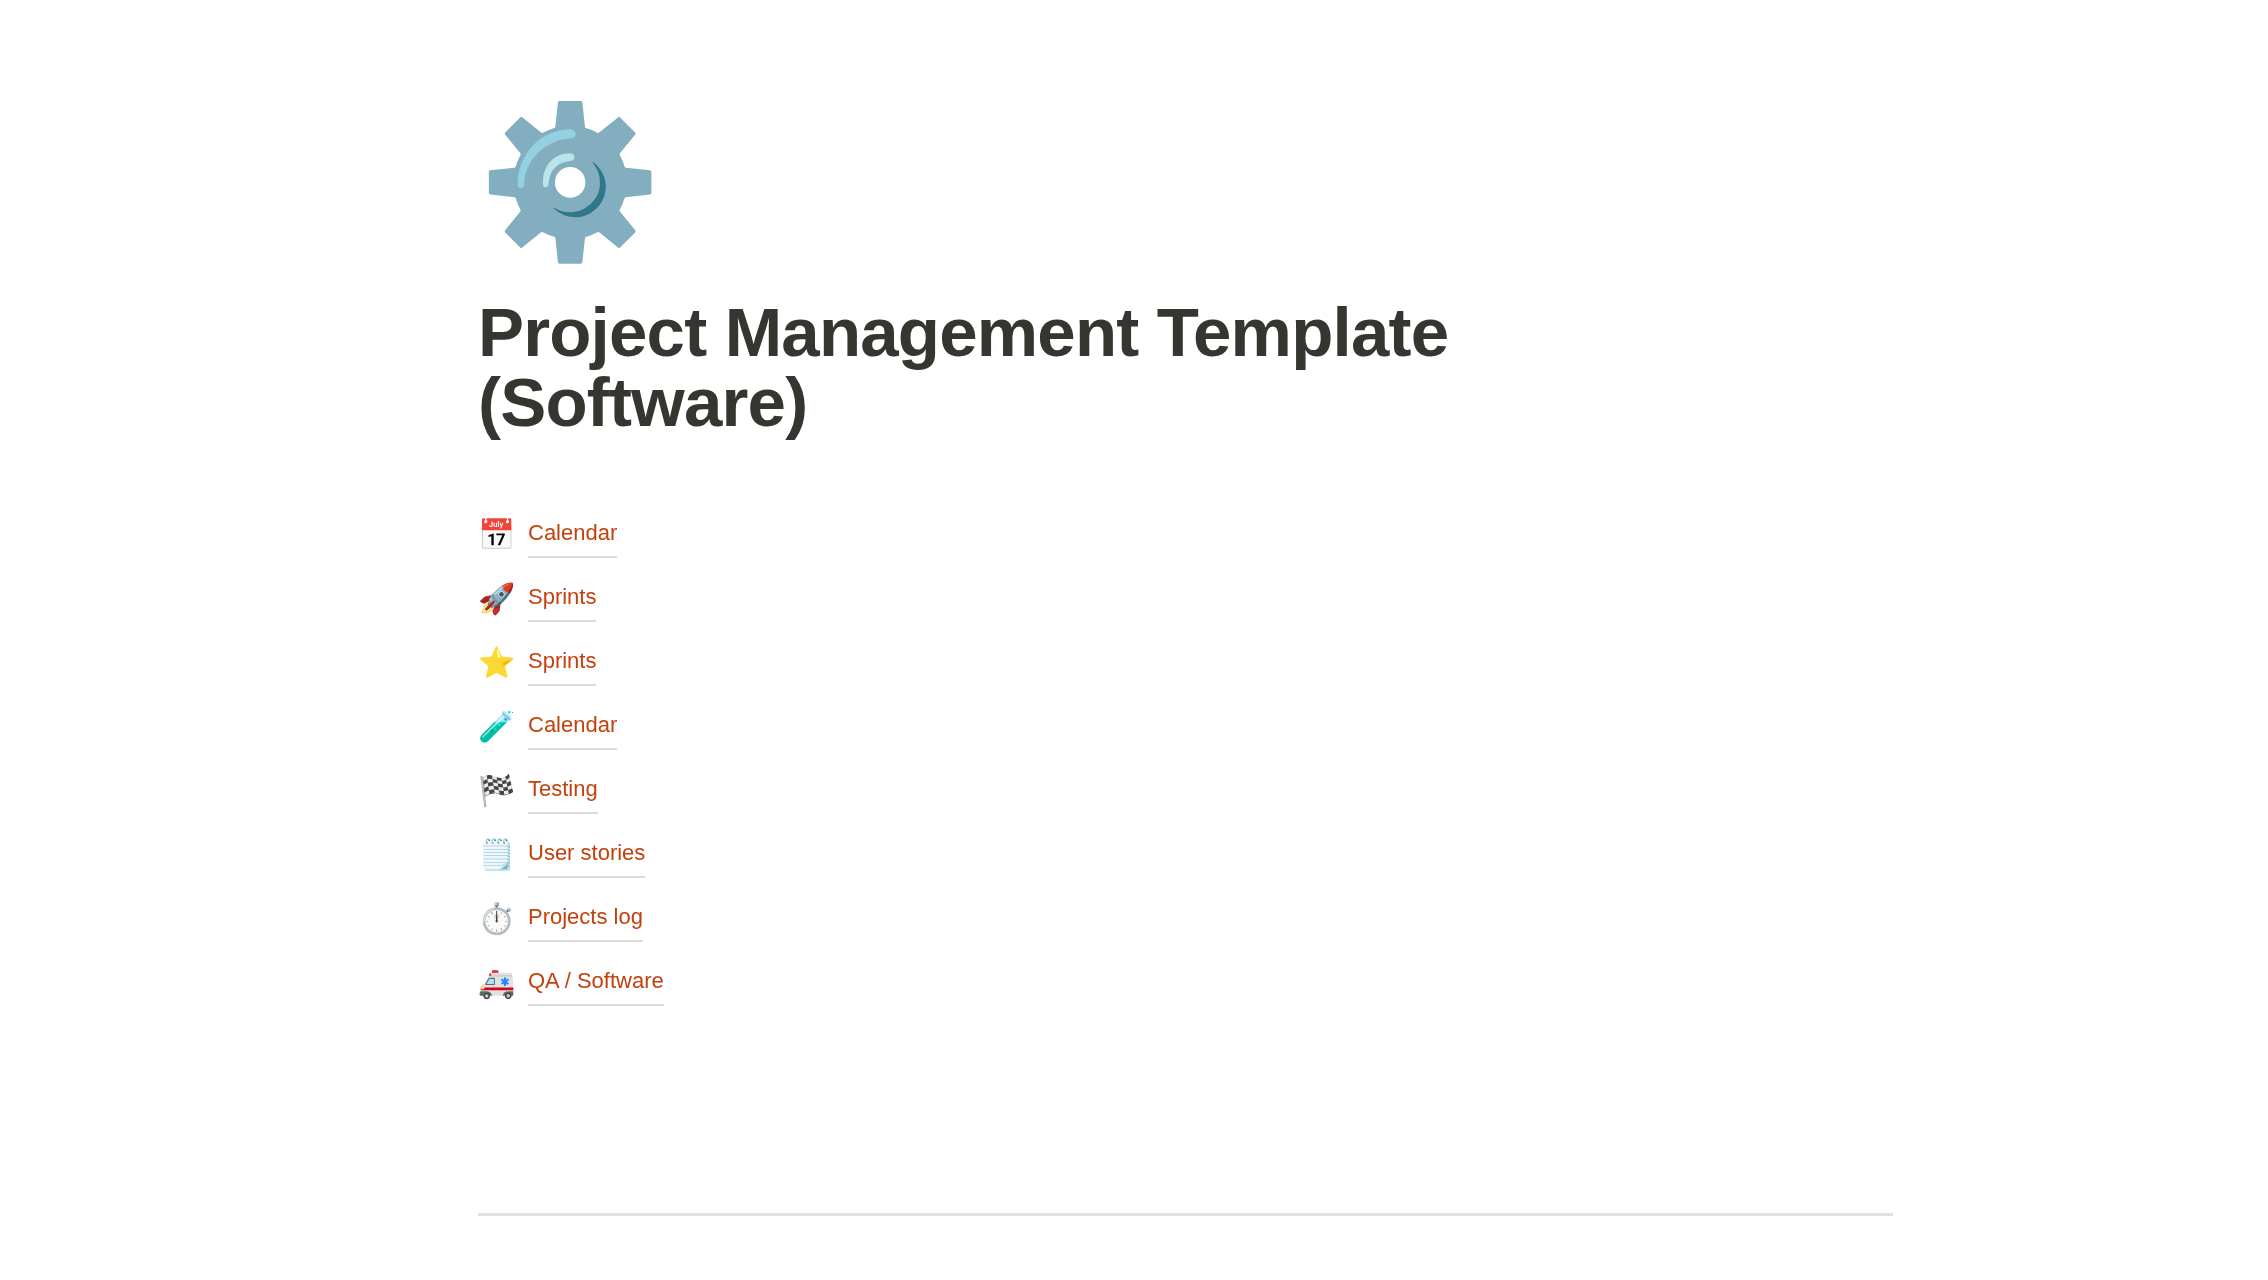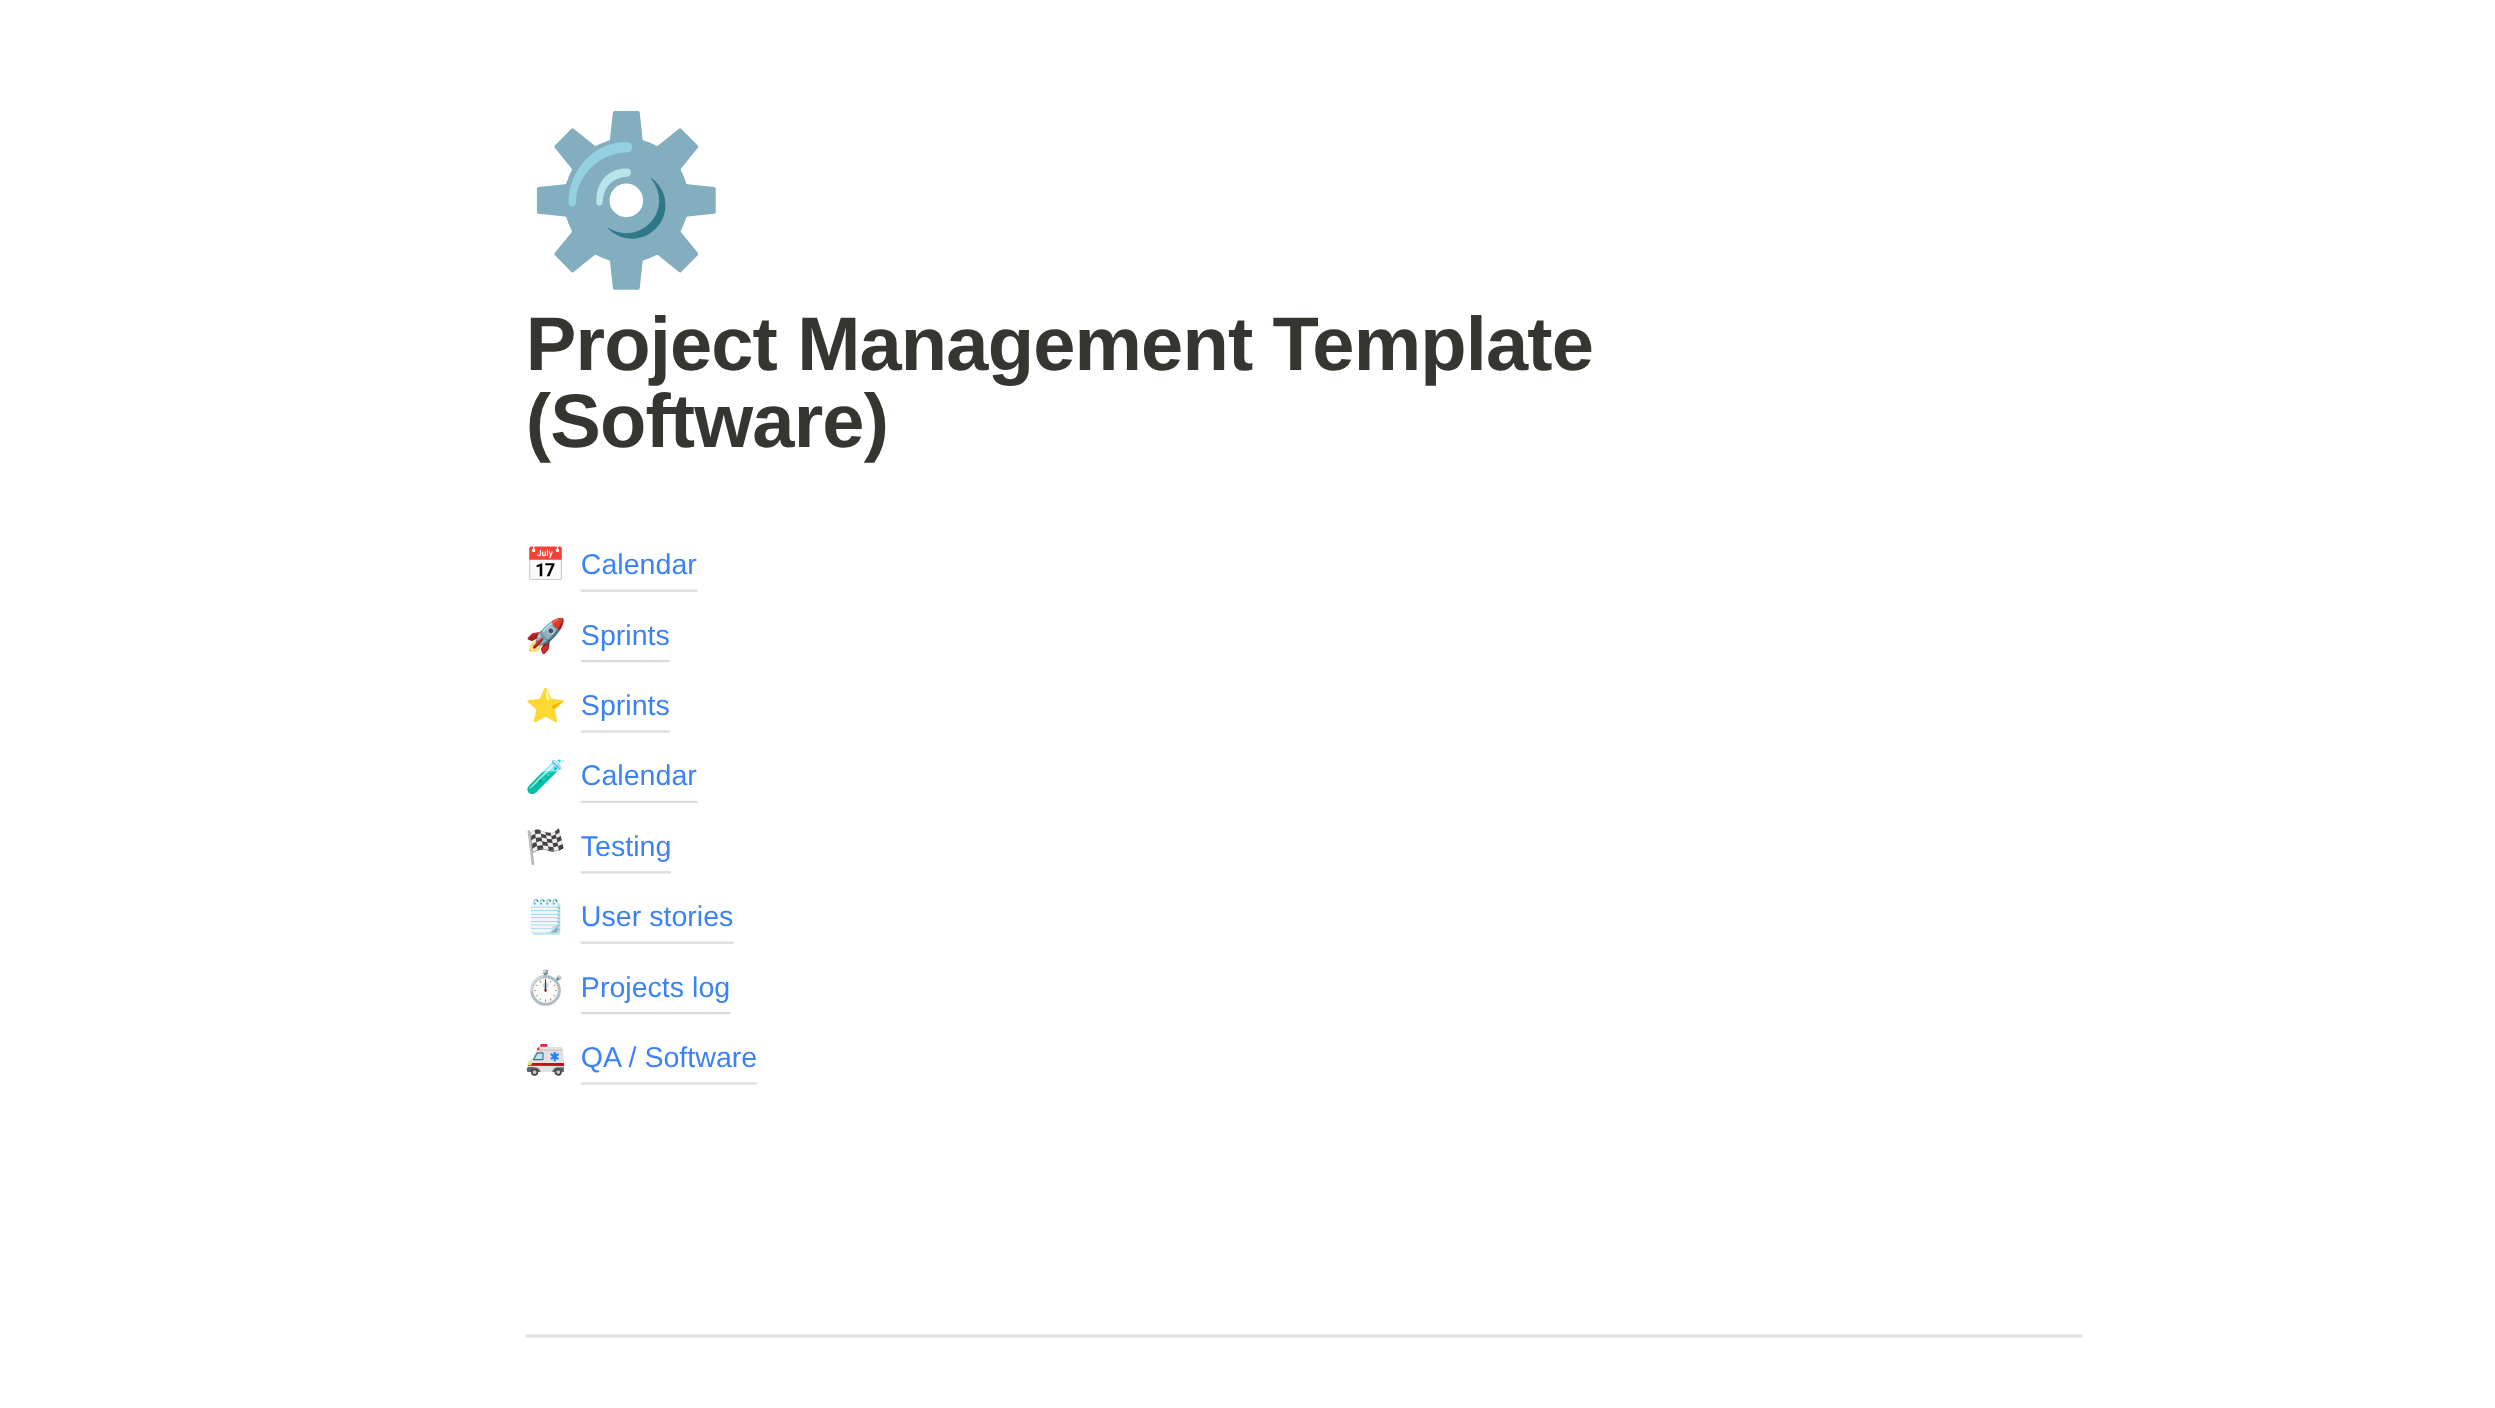--- a/index.html
+++ b/index.html
@@ -37,21 +37,21 @@
     width: 168px;
     height: 168px;
     font-size: 148px;
     line-height: 168px;
     font-family: "DejaVu Sans", sans-serif;
     user-select: none;
   }
 
   
   .page-title {
-    margin-top: 12px;
+    margin-top: 32px;
     font-size: 69px;
     line-height: 1.02;
     font-weight: 800;
     letter-spacing: -0.8px;
     color: #37352f;
     max-width: 1140px;
     word-wrap: break-word;
   }
 
   
@@ -71,23 +71,23 @@
     width: 50px;
     min-width: 50px;
     font-size: 30px;
     line-height: 44px;
     font-family: "DejaVu Sans", sans-serif;
     text-align: left;
     user-select: none;
   }
 
   .link-label {
-    font-size: 26px;
+    font-size: 22px;
     line-height: 44px;
-    color: #3b82f6;
+    color: #c2410c;
     border-bottom: 2px solid #dcdbd8;
     padding-bottom: 1px;
     cursor: pointer;
     white-space: nowrap;
   }
 
   
   .divider {
     position: absolute;
     left: 478px;

